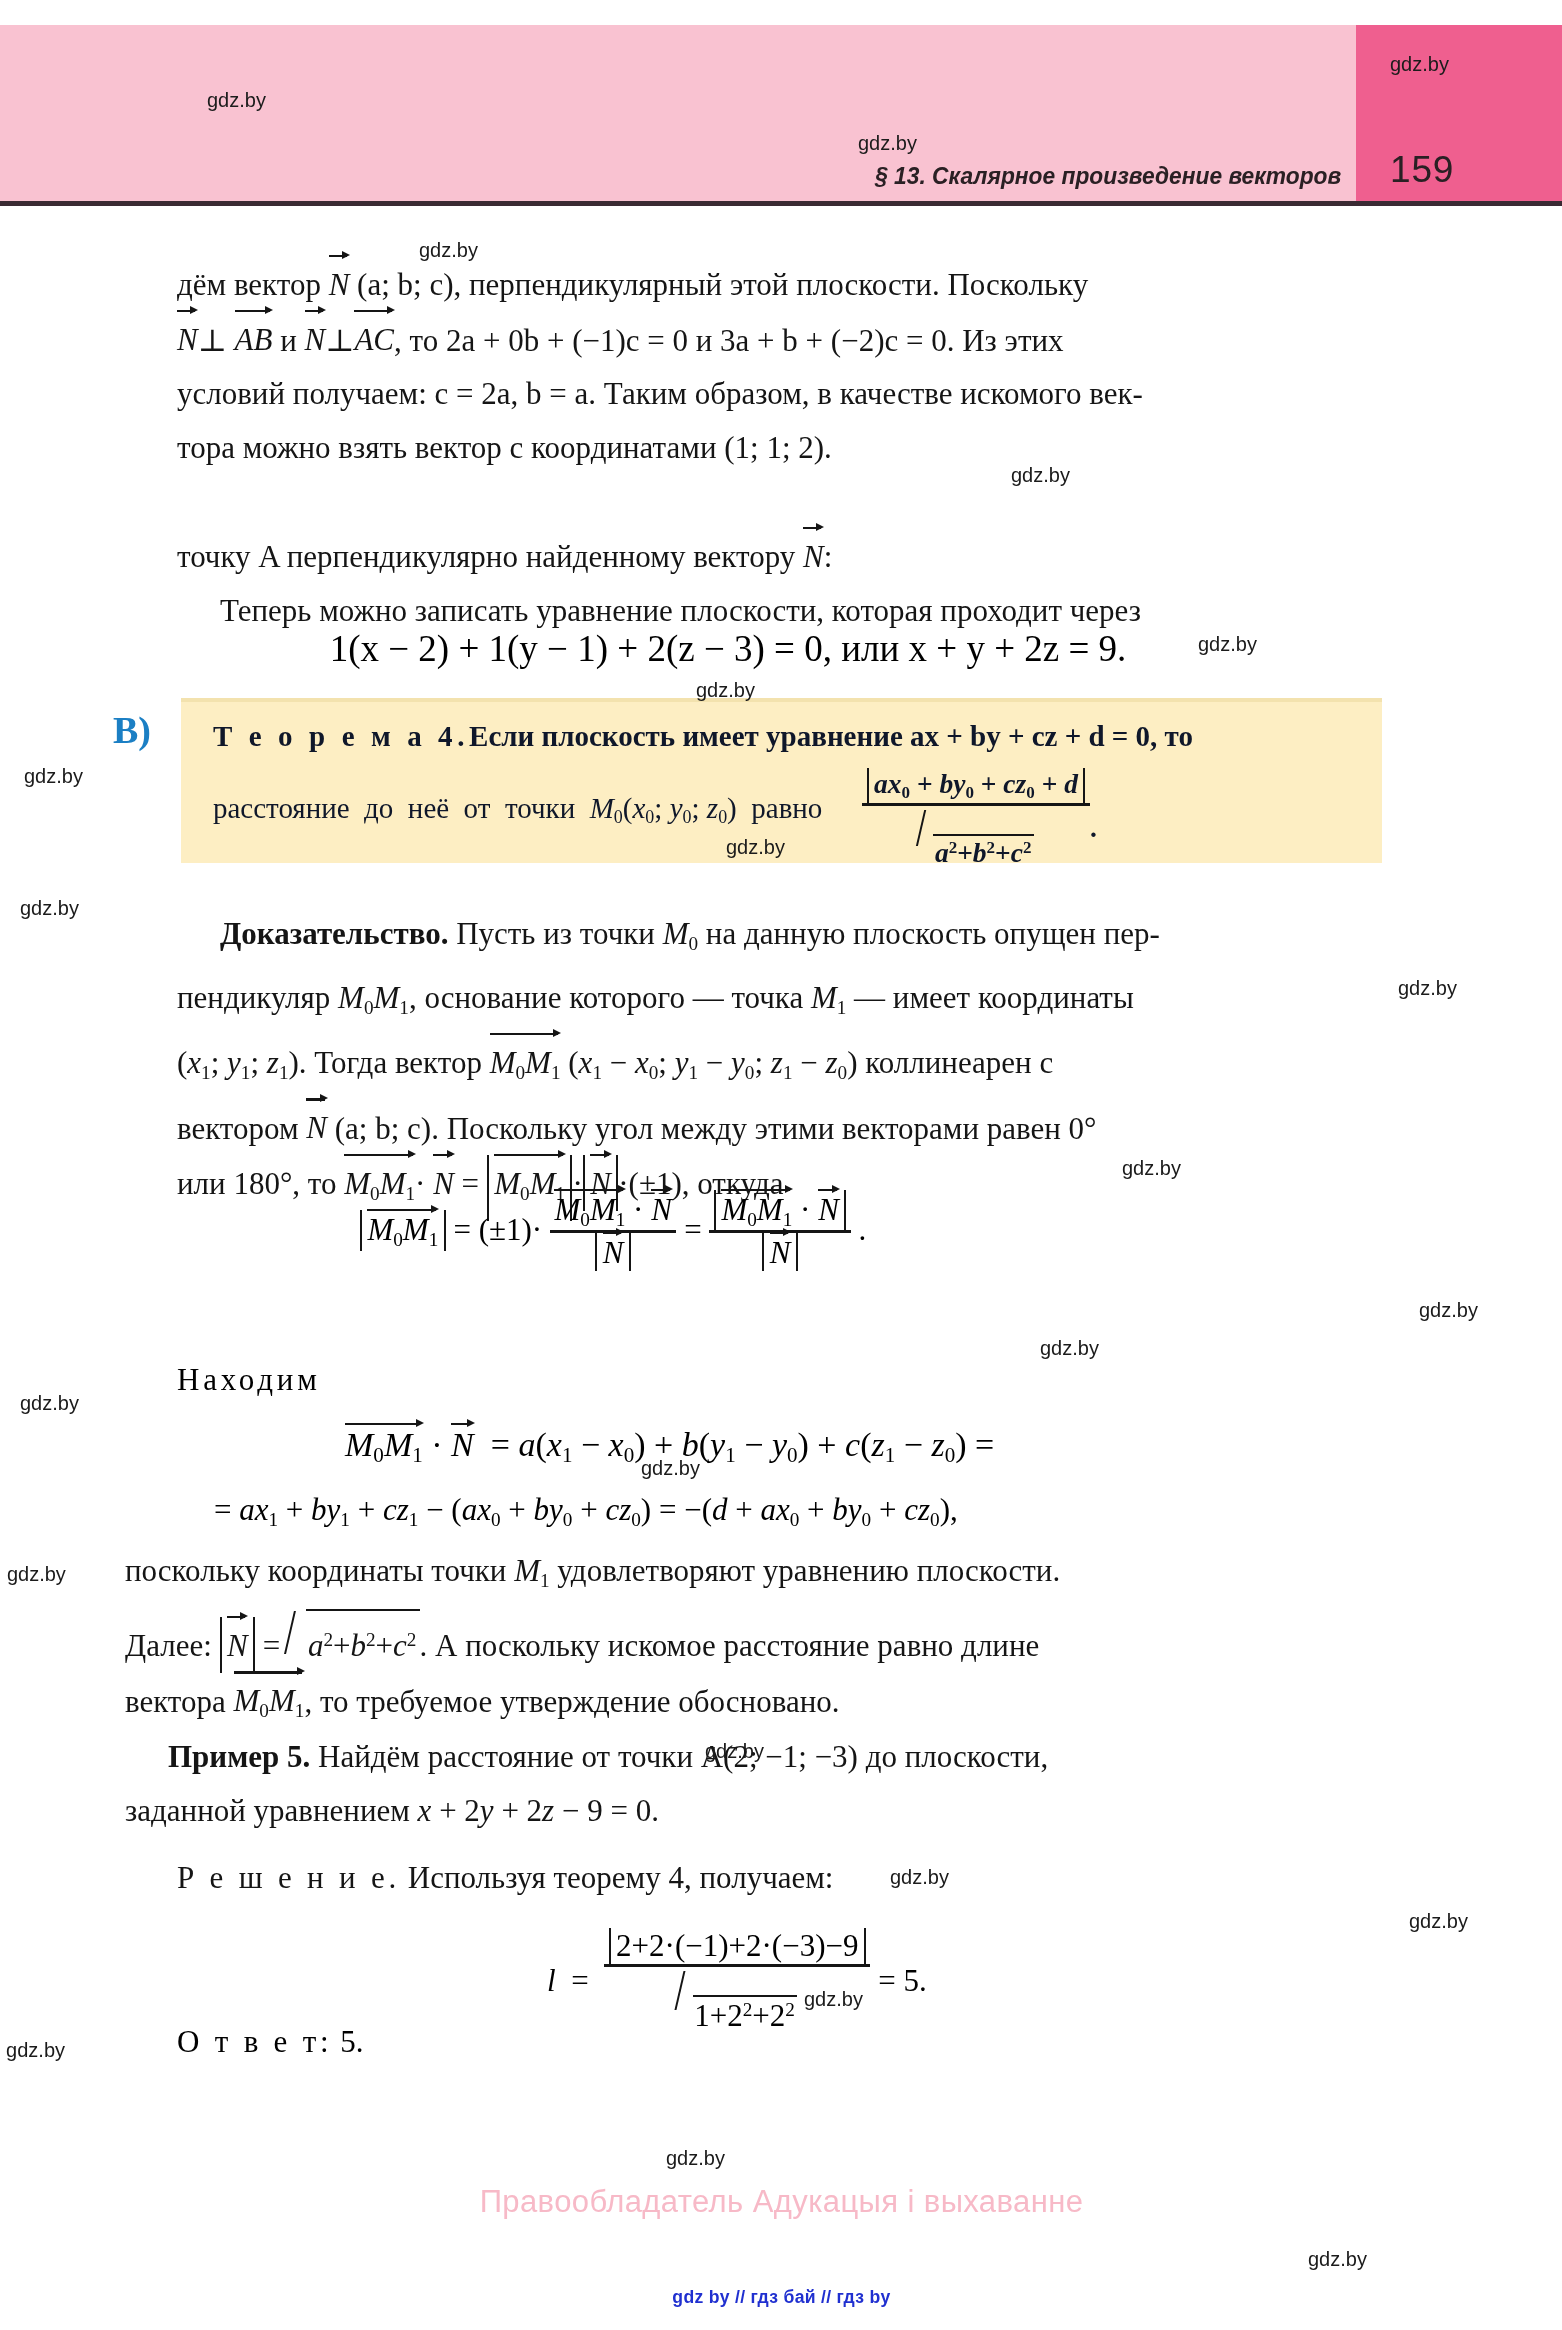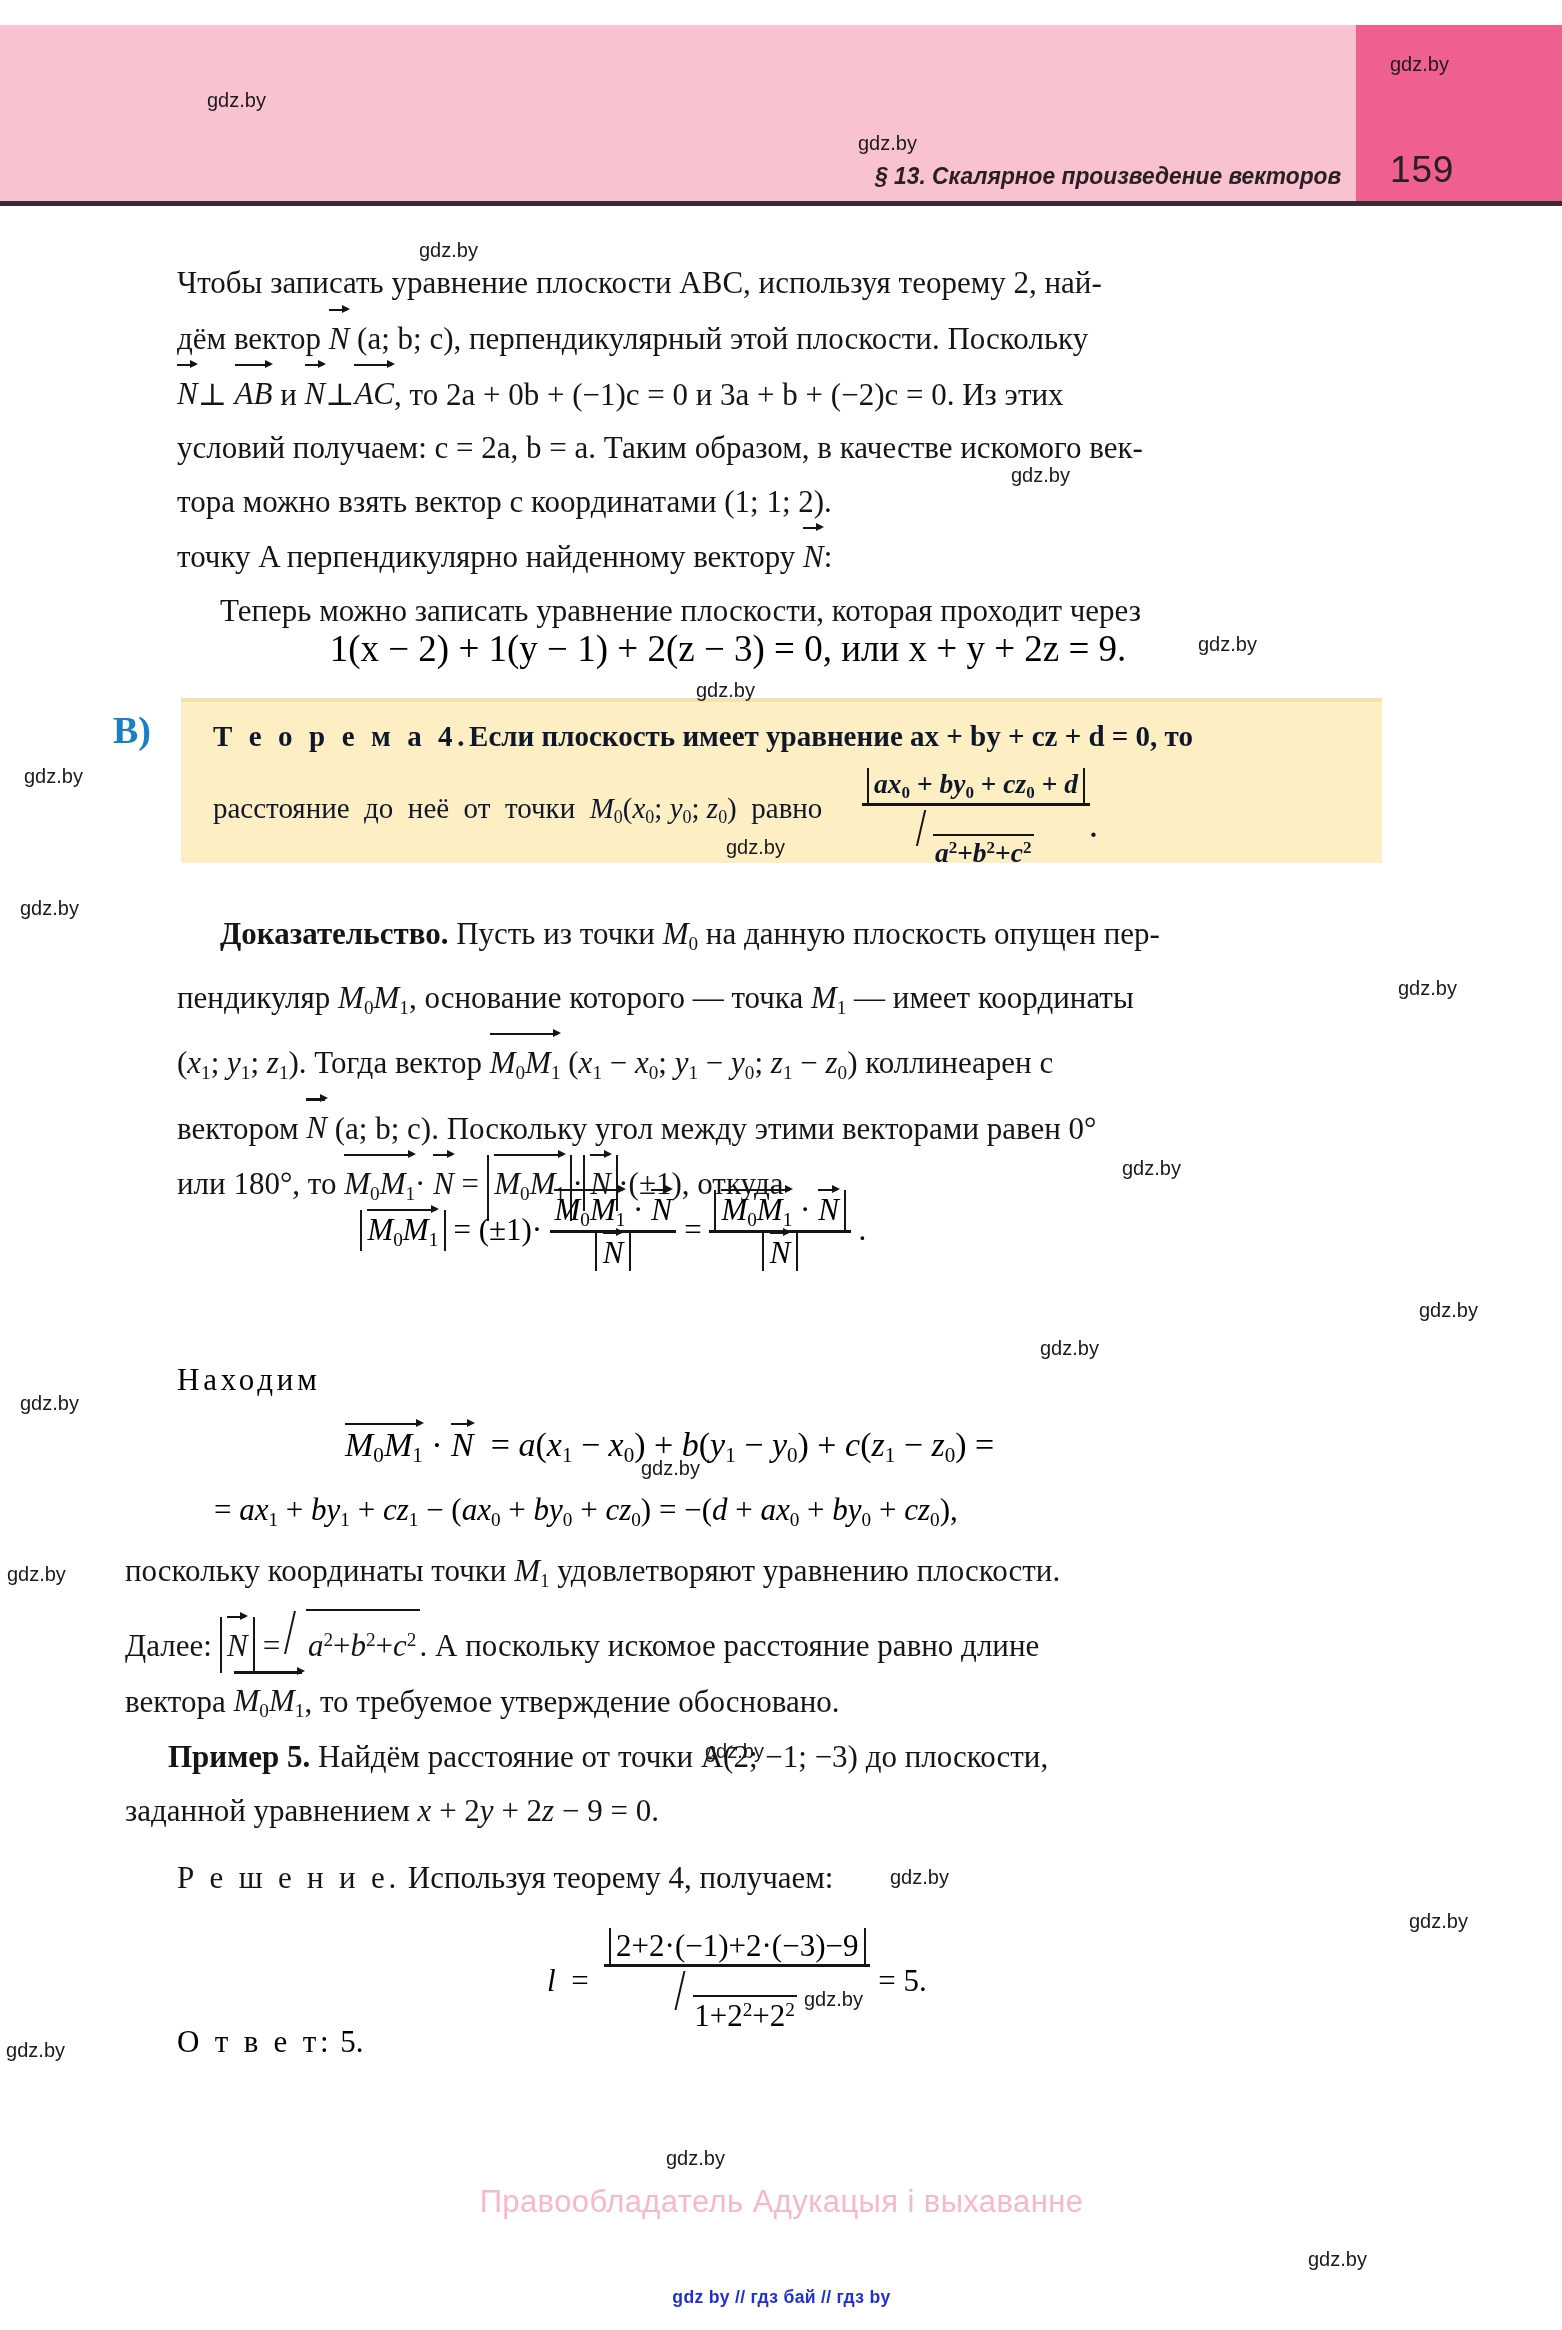--- a/index.html
+++ b/index.html
@@ -123,23 +123,20 @@
   <div class="hdr-wm" style="left:858px;top:107px;">gdz.by</div>
   <div id="header-title">§ 13. Скалярное произведение векторов</div>
   <div id="pagenum-block">
     <div class="hdr-wm" style="left:34px;top:27.5px;">gdz.by</div>
     <div id="pagenum">159</div>
   </div>
 </div>
 <div id="header-rule"></div>
 
 <div class="block" style="left:177px;top:256px;width:1209px;">
-  <div class="para">
-    <span>Чтобы записать уравнение плоскости ABC, используя теорему 2, най-</span>
-  </div>
   <div class="para">
     <span>дём вектор</span>
     <span class="vec"><i class="v">N</i></span>
     <span>(a; b; c), перпендикулярный этой плоскости. Поскольку</span>
   </div>
   <div class="para">
     <span class="vec"><i class="v">N</i></span><span>⊥</span>
     <span class="vec"><i class="v">AB</i></span>
     <span>и</span>
     <span class="vec"><i class="v">N</i></span><span>⊥</span><span class="vec"><i class="v">AC</i></span><span>, то 2a + 0b + (−1)c = 0   и   3a + b + (−2)c = 0. Из этих</span>

